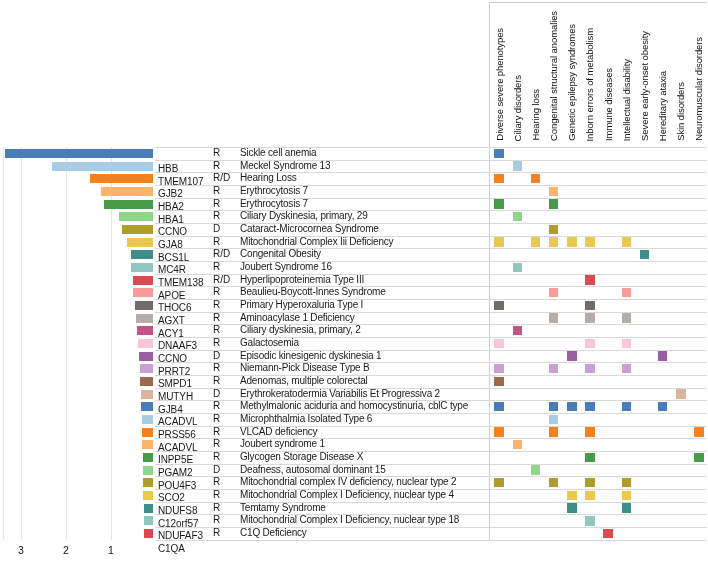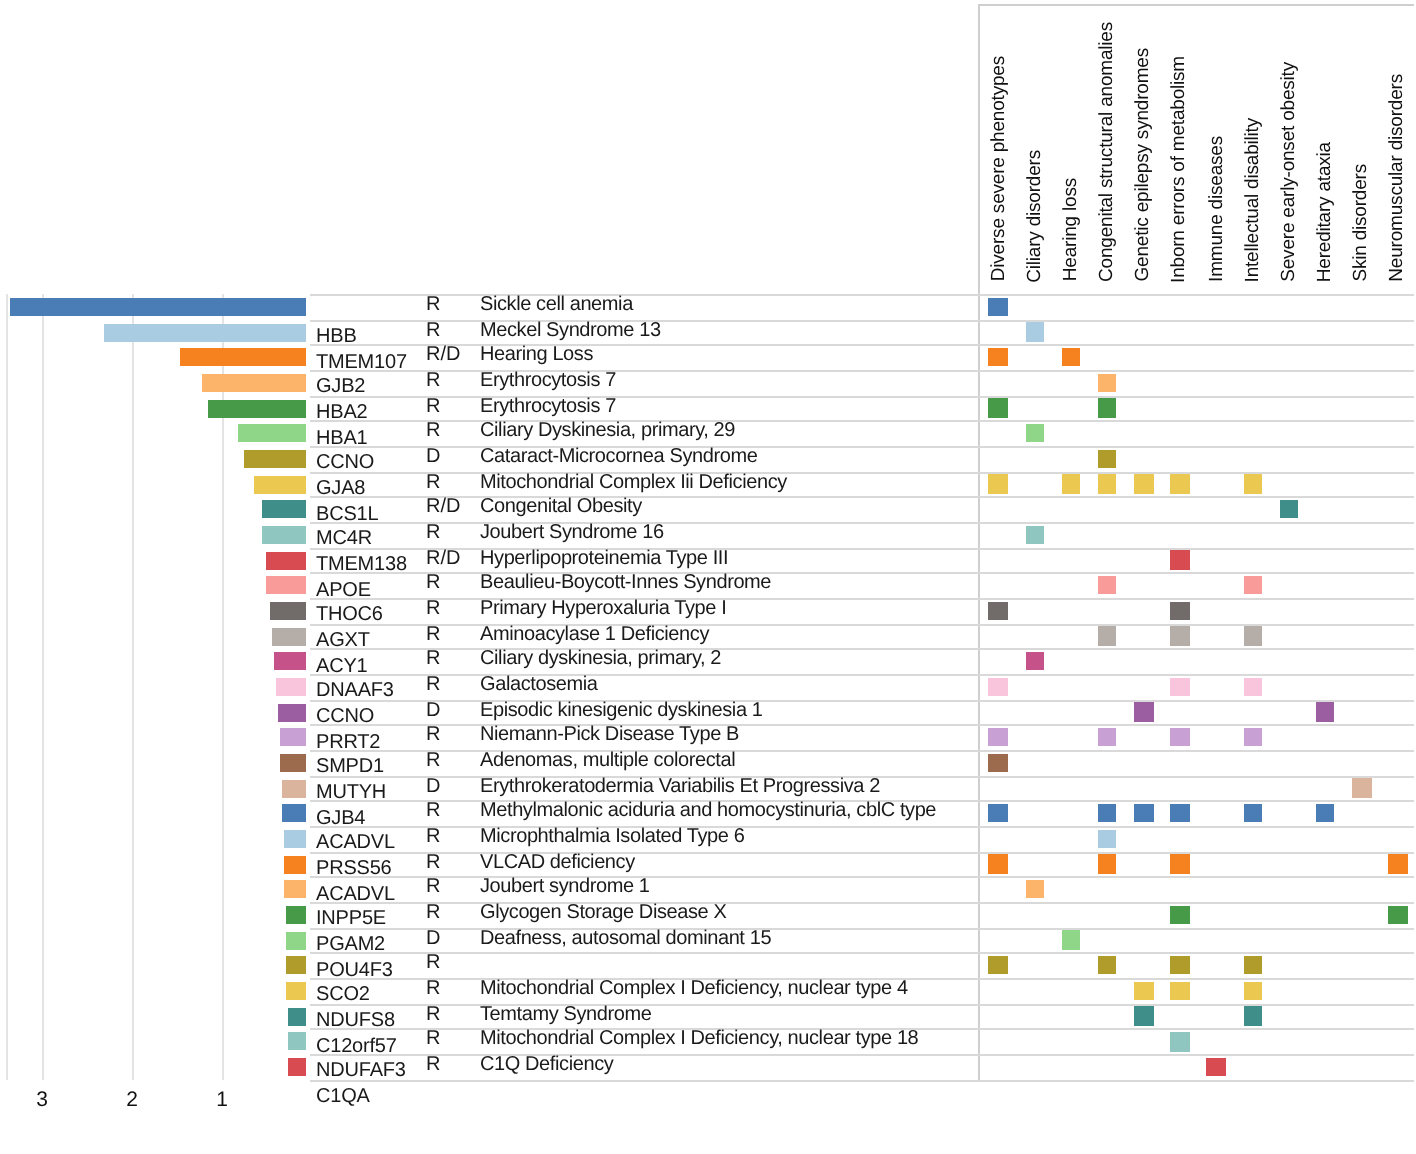--- a/index.html
+++ b/index.html
@@ -298,20 +298,21 @@
         <span class="gene" style="line-height: 12.67px;">POU4F3</span>
         <span class="inh" style="line-height: 12.67px;">D</span>
         <span class="disease" style="line-height: 12.67px;">Deafness, autosomal dominant 15</span>
         <div class="cell" style="left: 530.667px; top: 1.585px; background: rgb(143, 214, 136);"></div>
       </div>
       <div class="row" style="top: 329.42px; height: 12.67px;">
         <div class="sep"></div>
         <div class="bar" style="width: 9.9px; left: 143.1px; background: rgb(176, 156, 42);"></div>
         <span class="gene" style="line-height: 12.67px;">SCO2</span>
         <span class="inh" style="line-height: 12.67px;">R</span>
+        <span class="disease" style="line-height: 12.67px;">Mitochondrial complex IV deficiency, nuclear type 2</span>
         <div class="cell" style="left: 494.333px; top: 1.585px; background: rgb(176, 156, 42);"></div>
         <div class="cell" style="left: 548.833px; top: 1.585px; background: rgb(176, 156, 42);"></div>
         <div class="cell" style="left: 585.167px; top: 1.585px; background: rgb(176, 156, 42);"></div>
         <div class="cell" style="left: 621.5px; top: 1.585px; background: rgb(176, 156, 42);"></div>
       </div>
       <div class="row" style="top: 342.09px; height: 12.67px;">
         <div class="sep"></div>
         <div class="bar" style="width: 9.9px; left: 143.1px; background: rgb(235, 200, 79);"></div>
         <span class="gene" style="line-height: 12.67px;">NDUFS8</span>
         <span class="inh" style="line-height: 12.67px;">R</span>

